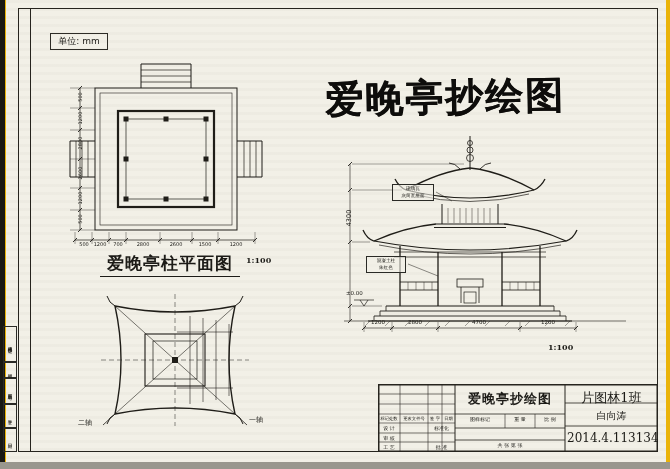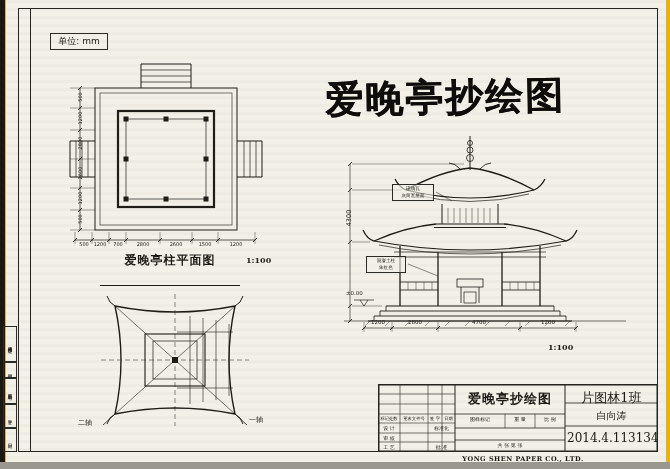--- a/index.html
+++ b/index.html
@@ -9,22 +9,22 @@
   .paper{position:absolute;left:6px;top:0;width:660px;height:462px;background:#f2f0e7;
          background-image:repeating-linear-gradient(180deg,rgba(110,105,90,0.035) 0 3px,transparent 3px 8px)}
   .edge-left{position:absolute;left:0;top:0;width:5px;height:469px;background:#191813}
   .edge-bottom{position:absolute;left:0;top:462px;width:670px;height:7px;background:#99978e}
   .frame{position:absolute;left:18px;top:8px;width:640px;height:444px;border:1.5px solid #26241e}
   .margin-line{position:absolute;left:30px;top:8px;width:1px;height:444px;background:#26241e}
   .t{position:absolute;white-space:nowrap;color:#1c1b17}
   .c{text-align:center}
   .dim{font-size:5px;letter-spacing:0}
   .dimr{transform:rotate(-90deg)}
-  .cap{font-family:"DejaVu Serif",serif;font-weight:bold;font-size:12px;letter-spacing:1px;
-       border-bottom:1.5px solid #1c1b17;padding-bottom:16px}
+  .cap{font-family:"DejaVu Serif",serif;font-weight:bold;font-size:17px;letter-spacing:1px;
+       border-bottom:1.5px solid #1c1b17;padding-bottom:1px}
   .scale{font-size:8px;font-family:"DejaVu Serif",serif;font-weight:bold}
   .note{position:absolute;border:0.6px solid #2a2a26;font-size:4.6px;line-height:6.5px;text-align:center;
         padding:1px 1px;background:rgba(242,240,231,0.6)}
   .strip-box{position:absolute;left:3px;width:14px;border:1px solid #2a2a26;display:flex;
              align-items:center;justify-content:center}
   .strip-box span{writing-mode:vertical-rl;text-orientation:upright;font-size:4.5px;letter-spacing:0.5px}
   .unit-box{position:absolute;left:50px;top:33px;width:58px;height:17px;border:1px solid #2e2c26;
             display:flex;align-items:center;justify-content:center;font-size:9px}
   .main-title{position:absolute;left:325px;top:72px;width:262px;height:50px;
               font-family:"DejaVu Serif",serif;font-weight:bold;font-size:38px;letter-spacing:2px;
@@ -221,14 +221,13 @@
   <span class="t c" style="left:428px;top:425px;width:27px;font-size:5px">标准化</span>
   <span class="t c" style="left:378px;top:435px;width:22px;font-size:5px">审 核</span>
   <span class="t c" style="left:378px;top:444px;width:22px;font-size:5px">工 艺</span>
   <span class="t c" style="left:428px;top:444px;width:27px;font-size:5px">批 准</span>
 
   <span class="t c" style="left:456px;top:416px;width:48px;font-size:5px">图样标记</span>
   <span class="t c" style="left:506px;top:416px;width:28px;font-size:5px">重 量</span>
   <span class="t c" style="left:536px;top:416px;width:28px;font-size:5px">比 例</span>
   <span class="t c" style="left:458px;top:442px;width:104px;font-size:5px">共  张  第  张</span>
 
-  <span class="t c hand" style="left:438px;top:455px;width:170px;font-size:6.5px;font-weight:bold;letter-spacing:0.5px">YONG SHEN PAPER CO., LTD.</span>
 </div>
 
 </body></html>

